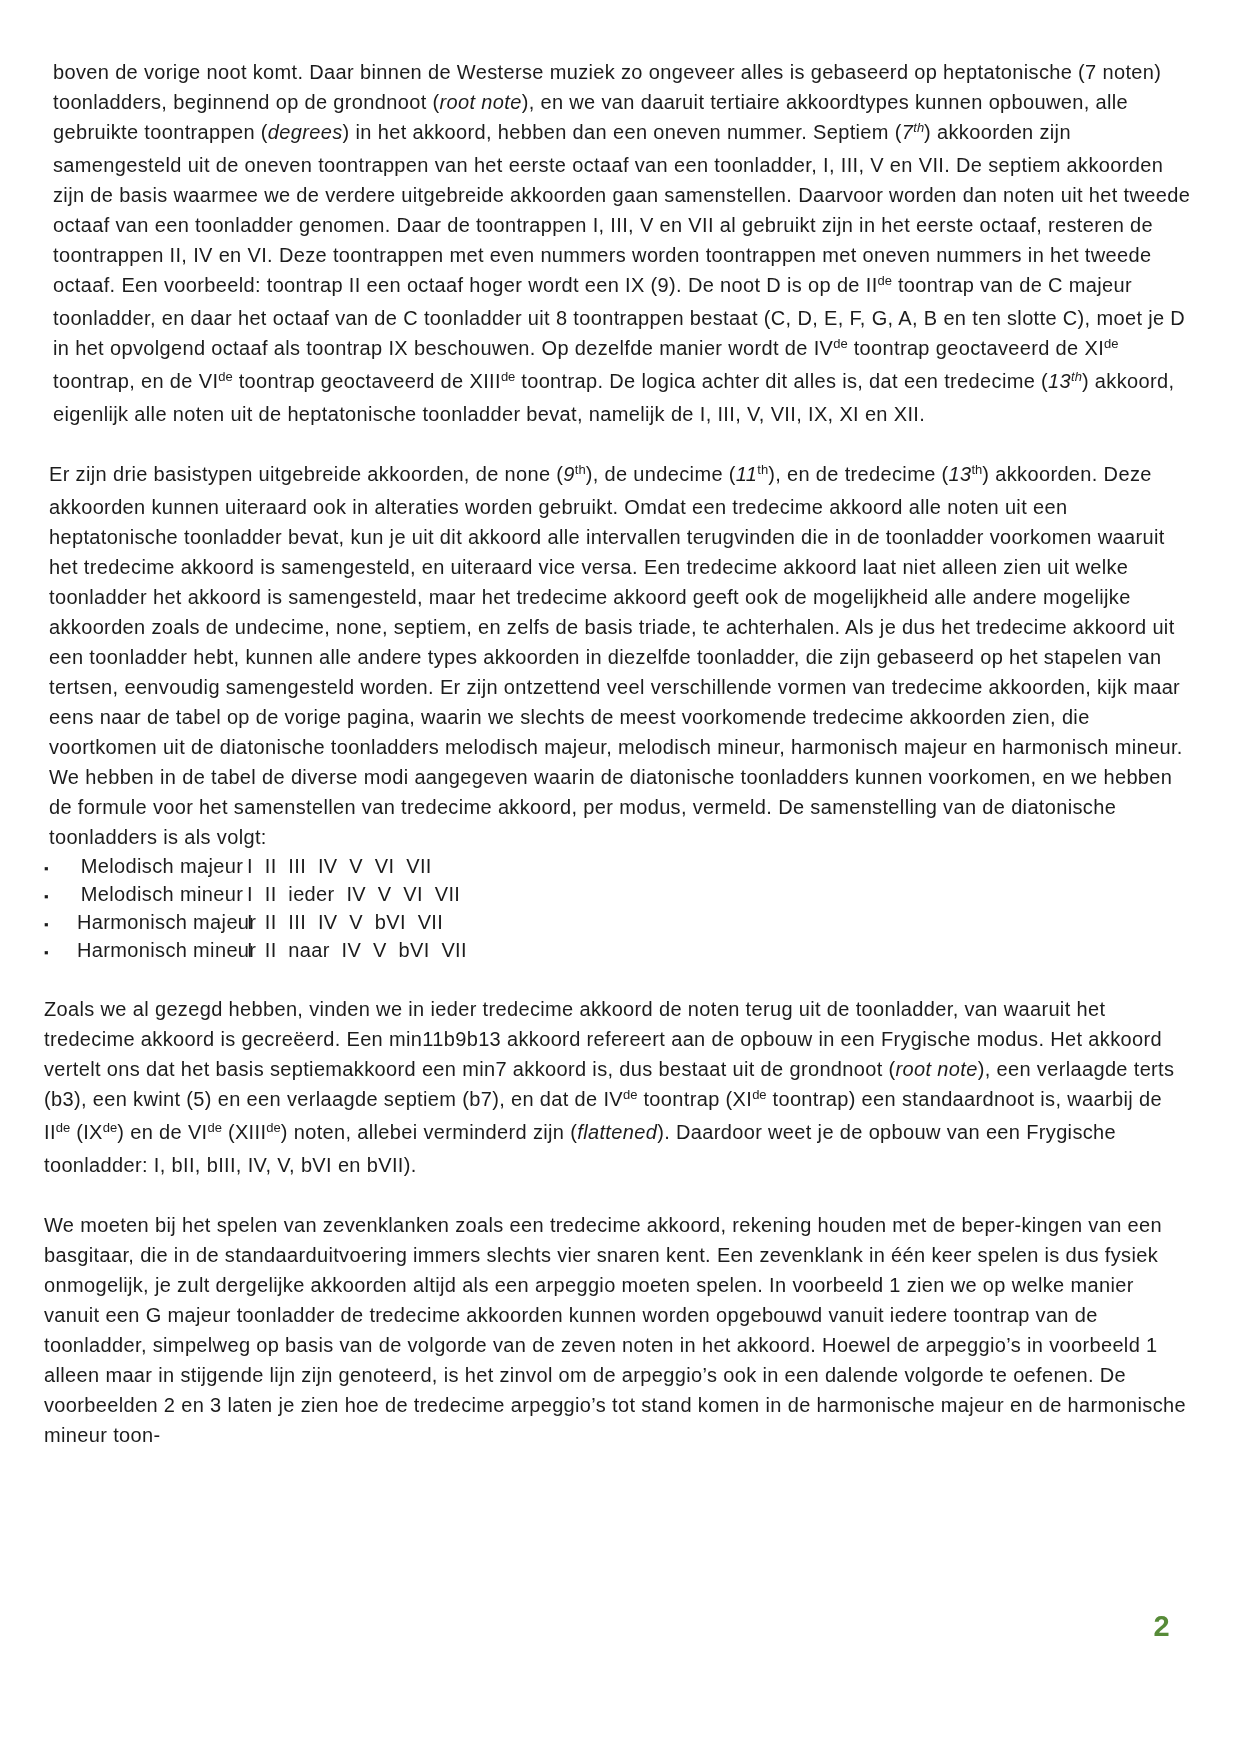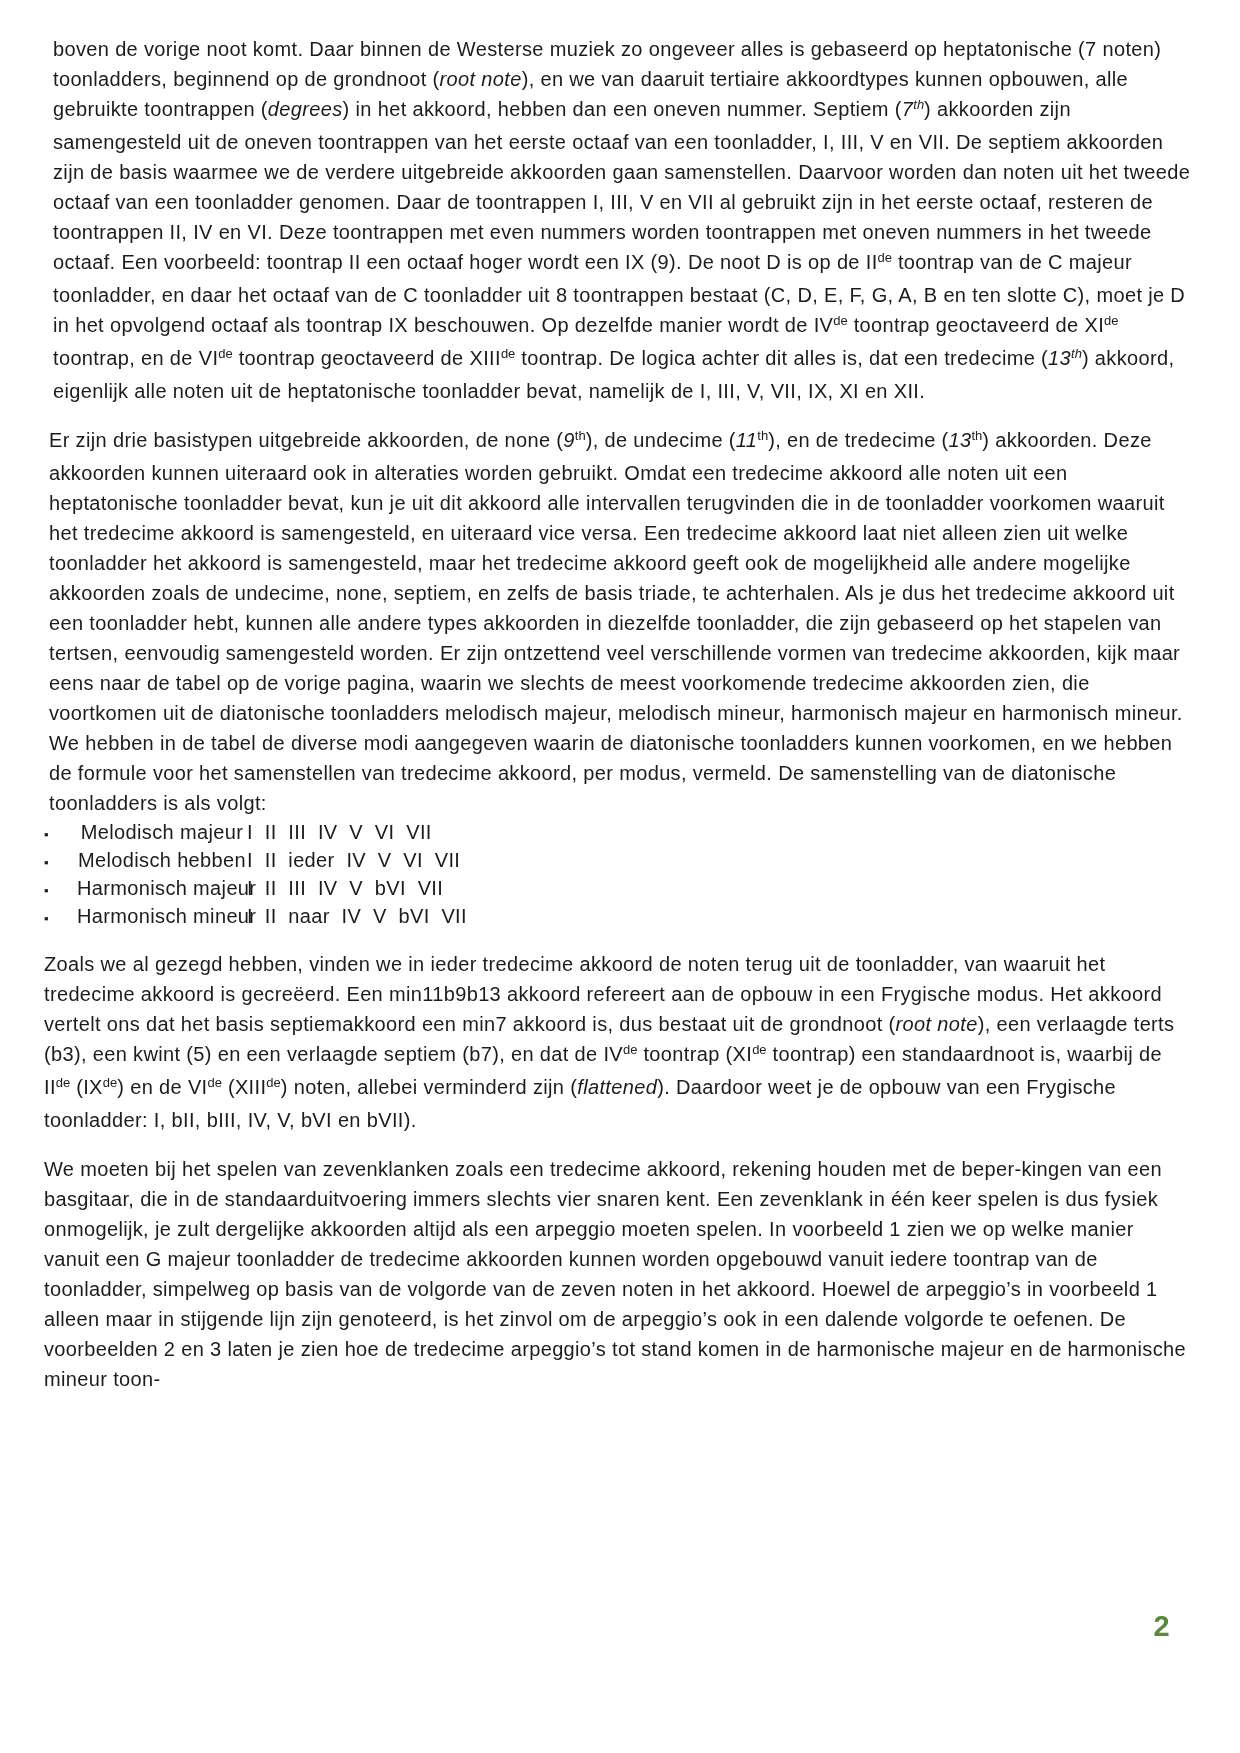--- a/index.html
+++ b/index.html
@@ -4,32 +4,32 @@
 <style>
   html, body { margin: 0; padding: 0; background: #ffffff; }
   body { width: 1240px; height: 1753px; }
 
   .page {
     position: relative;
     width: 1240px;
     height: 1753px;
     box-sizing: border-box;
     background: #ffffff;
-    padding: 34px 48px 0 44px;
+    padding: 57px 48px 0 44px;
     font-family: "Liberation Sans", sans-serif;
     font-size: 20px;
     line-height: 30px;
     letter-spacing: 0.35px;
     color: #1c1c1c;
   }
 
   .para { margin: 0; }
   .indent-a { padding-left: 9px; }
   .indent-b { padding-left: 5px; }
-  .gap { margin-top: 19px; }
+  .gap { margin-top: 30px; }
 
   .i { font-style: italic; }
   .sup, .isup {
     font-size: 13px;
     position: relative;
     top: -7px;
     letter-spacing: 0;
   }
   .isup { font-style: italic; }
 
@@ -73,21 +73,21 @@
   <p class="para gap indent-b"><span>Er zijn drie basistypen uitgebreide akkoorden, de none (</span><span class="i">9</span><span class="sup">th</span><span>), de undecime (</span><span class="i">11</span><span class="sup">th</span><span>), en de tredecime (</span><span class="i">13</span><span class="sup">th</span><span>) akkoorden. Deze akkoorden kunnen uiteraard ook in alteraties worden gebruikt. Omdat een tredecime akkoord alle noten uit een heptatonische toonladder bevat, kun je uit dit akkoord alle intervallen terugvinden die in de toonladder voorkomen waaruit het tredecime akkoord is samengesteld, en uiteraard vice versa. Een tredecime akkoord laat niet alleen zien uit welke toonladder het akkoord is samengesteld, maar het tredecime akkoord geeft ook de mogelijkheid alle andere mogelijke akkoorden zoals de undecime, none, septiem, en zelfs de basis triade, te achterhalen. Als je dus het tredecime akkoord uit een toonladder hebt, kunnen alle andere types akkoorden in diezelfde toonladder, die zijn gebaseerd op het stapelen van tertsen, eenvoudig samengesteld worden. Er zijn ontzettend veel verschillende vormen van tredecime akkoorden, kijk maar eens naar de tabel op de vorige pagina, waarin we slechts de meest voorkomende tredecime akkoorden zien, die voortkomen uit de diatonische toonladders melodisch majeur, melodisch mineur, harmonisch majeur en harmonisch mineur. We hebben in de tabel de diverse modi aangegeven waarin de diatonische toonladders kunnen voorkomen, en we hebben de formule voor het samenstellen van tredecime akkoord, per modus, vermeld. De samenstelling van de diatonische toonladders is als volgt:</span></p>
 
   <ul class="scale-list">
     <li>
       <span class="bullet">▪</span>
       <span class="label">Melodisch majeur</span>
       <span class="formula">I  II  III  IV  V  VI  VII</span>
     </li>
     <li>
       <span class="bullet">▪</span>
-      <span class="label">Melodisch hebben</span>
+      <span class="label">Melodisch mineur</span>
       <span class="formula">I  II  ieder  IV  V  VI  VII</span>
     </li>
     <li>
       <span class="bullet">▪</span>
       <span class="label">Harmonisch majeur</span>
       <span class="formula">I  II  III  IV  V  bVI  VII</span>
     </li>
     <li>
       <span class="bullet">▪</span>
       <span class="label">Harmonisch mineur</span>

